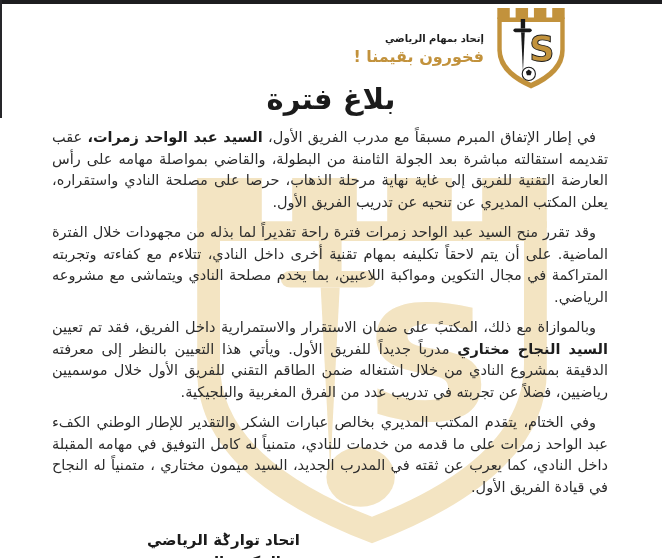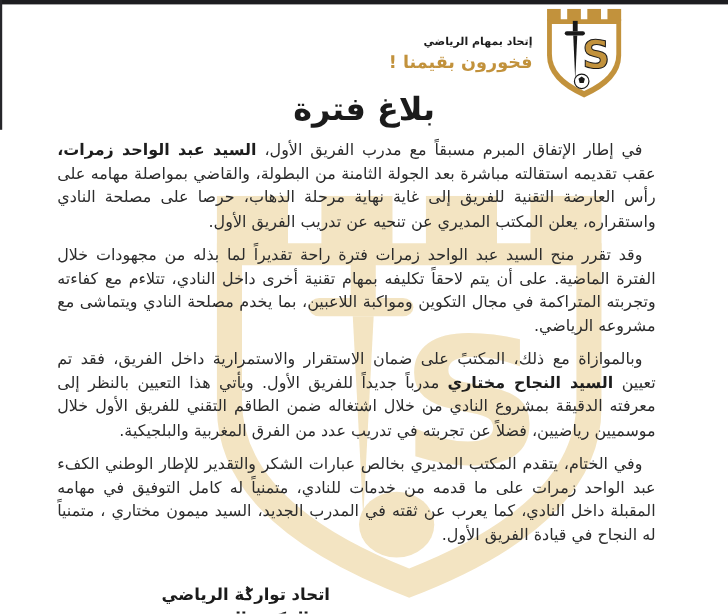--- a/index.html
+++ b/index.html
@@ -22,21 +22,21 @@
 
   .title {
     position:absolute; top:82px; left:0; right:0; margin:0;
     text-align:center; font-size:29px; font-weight:bold; color:#1b1b1b; z-index:1;
   }
 
   .body-text {
     position:absolute; top:127px; right:50px; left:52px; z-index:1;
     font-size:14.5px; line-height:21.5px; text-align:justify; color:#2c2c2c;
   }
-  .body-text p { margin:0 16px 9px 0; text-indent:12px; }
+  .body-text p { margin:0 4px 9px 0; text-indent:12px; }
   .body-text strong { font-weight:bold; color:#1d1d1d; }
 
   .signature {
     position:absolute; top:529px; right:362px; z-index:1;
     text-align:center; font-weight:bold; font-size:15px; line-height:22px;
     color:#1b1b1b; white-space:nowrap;
   }
 
   
   .c-gold  { fill:#c2923c; }

